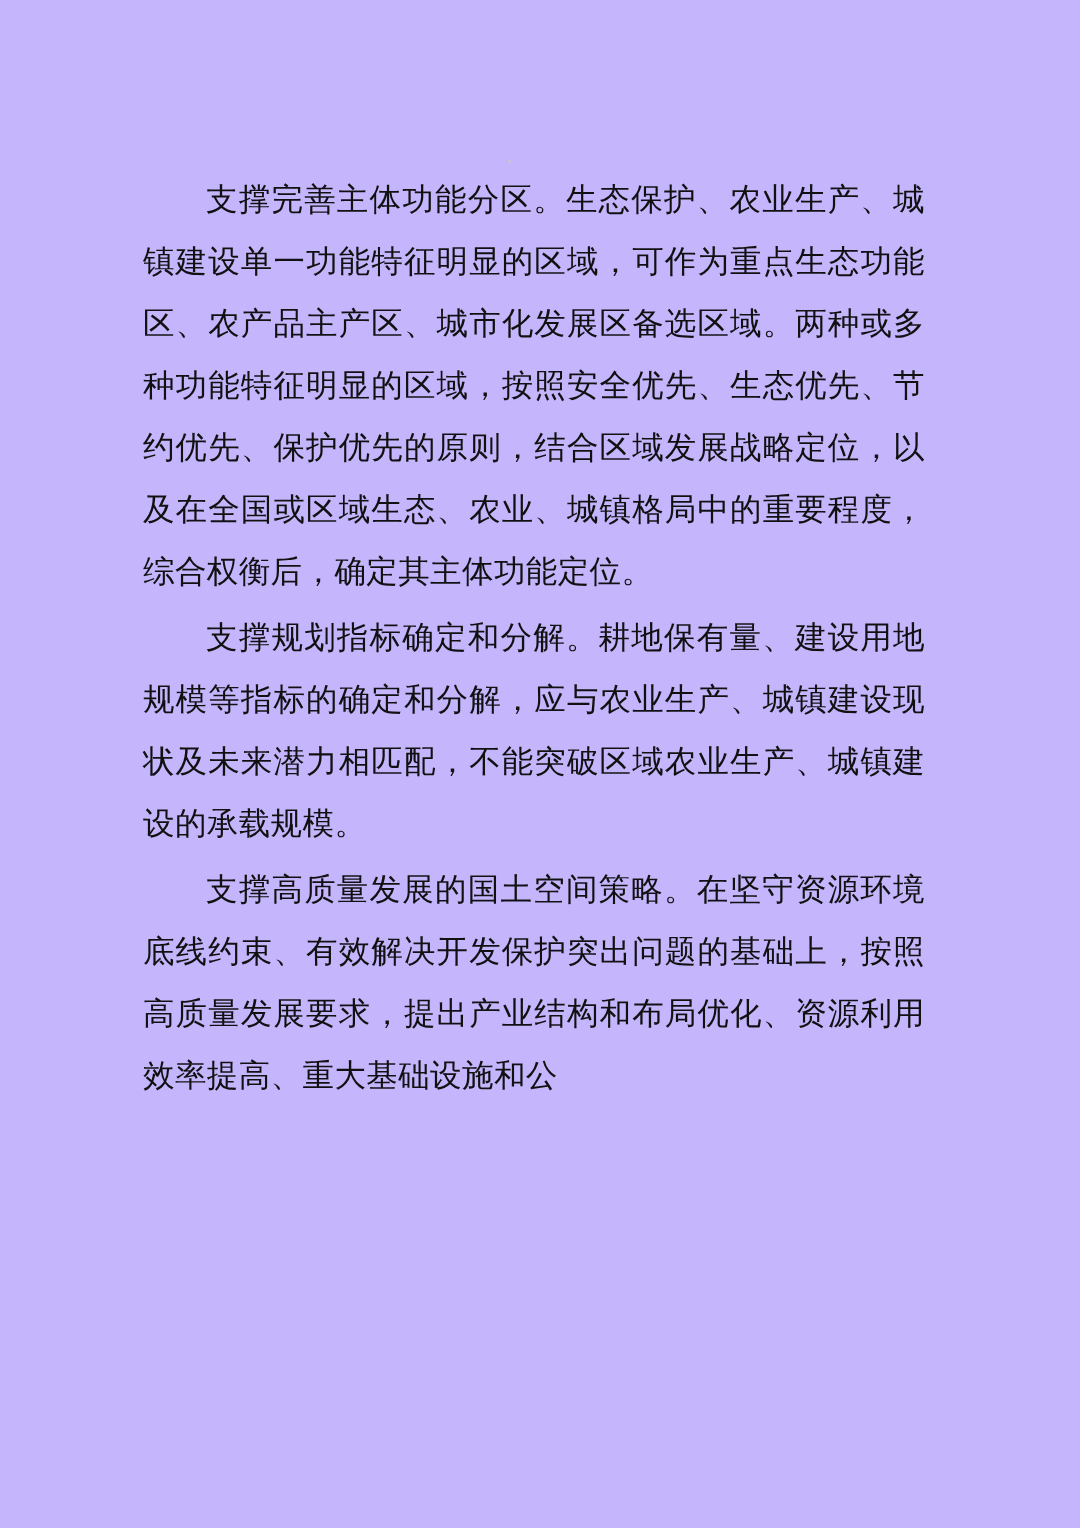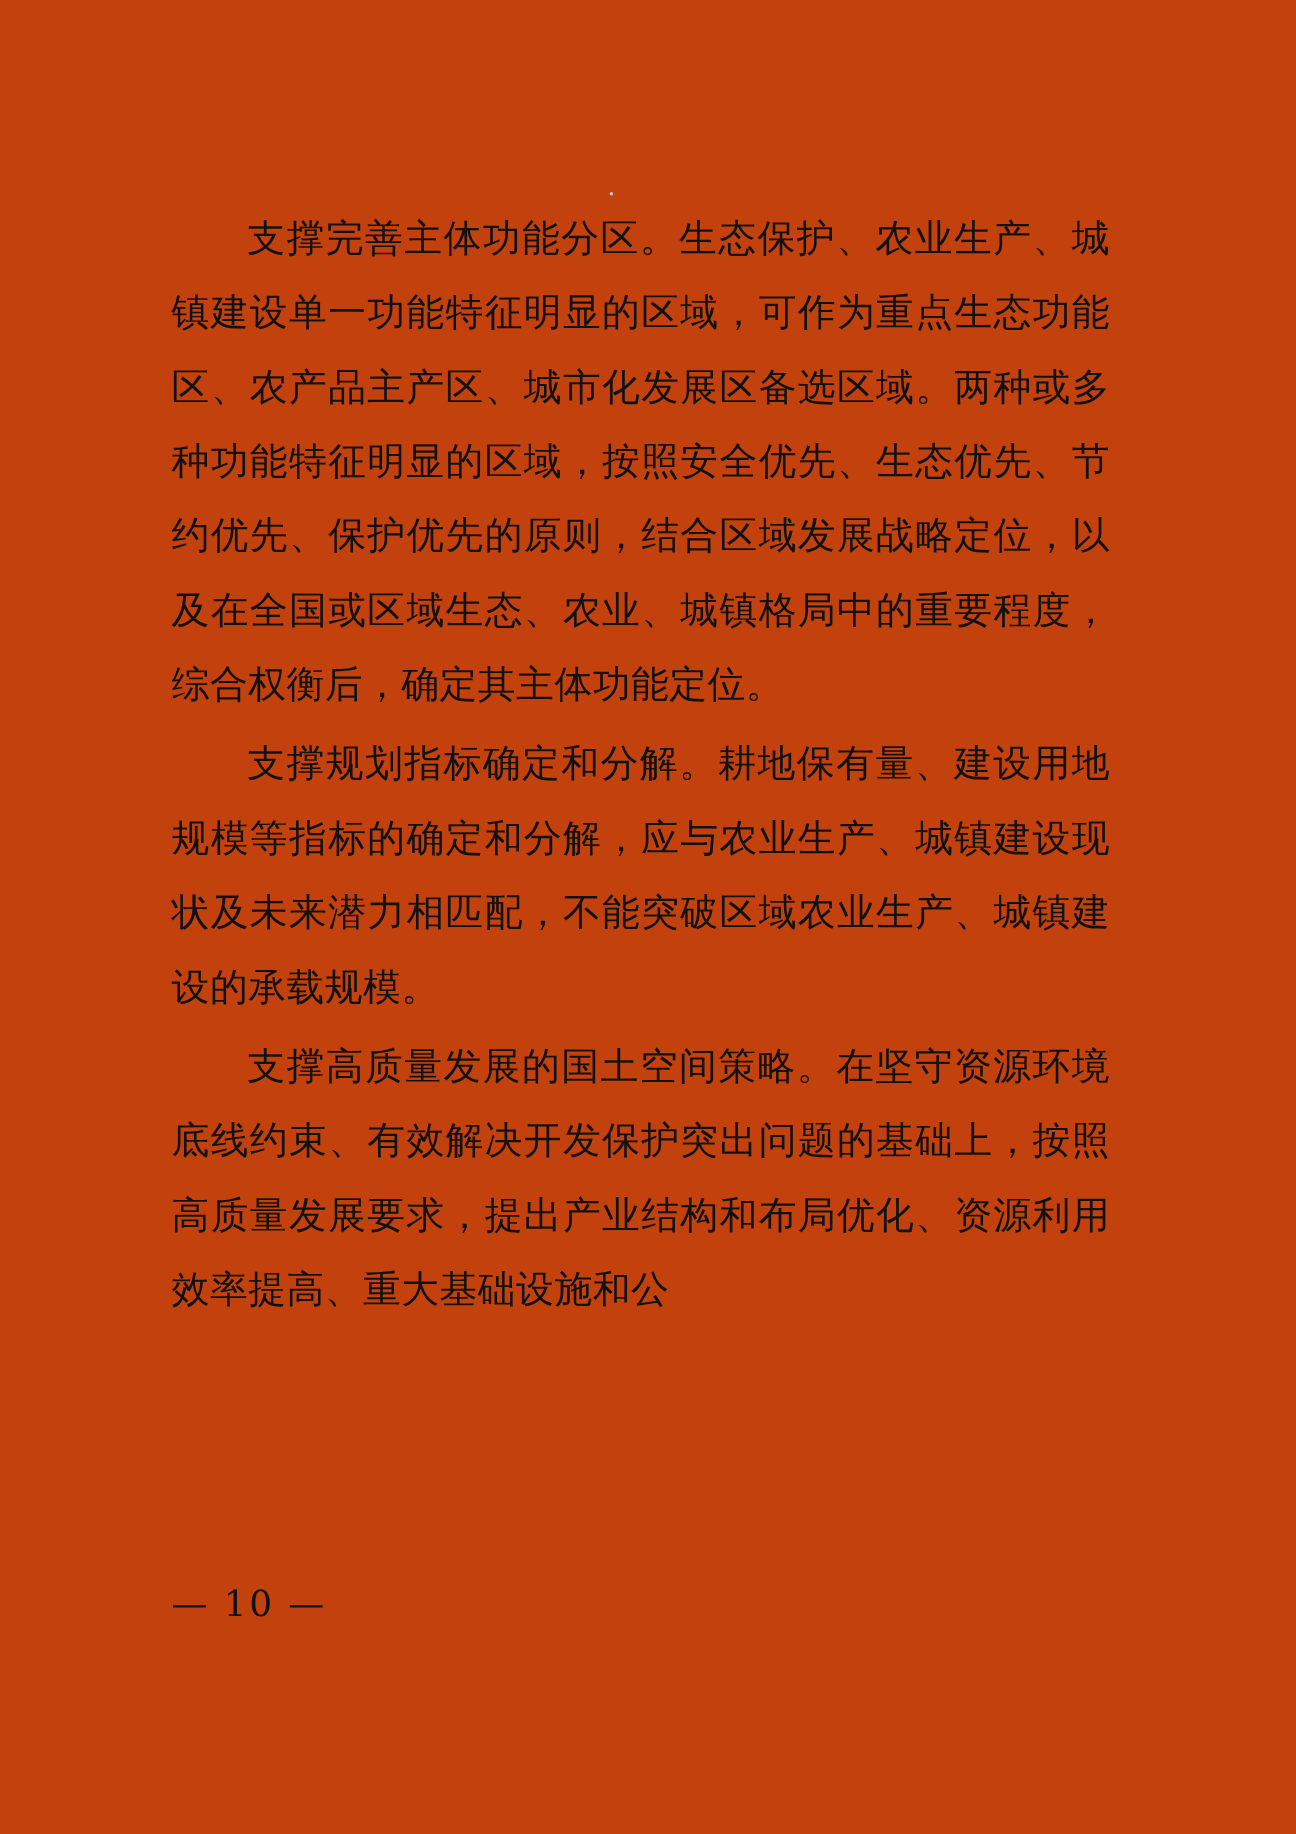--- a/index.html
+++ b/index.html
@@ -14,21 +14,21 @@
     color: #1b1b1b;
     position: relative;
     overflow: hidden;
   }
   .page {
     position: absolute;
     left: 0;
     top: 0;
     width: 1080px;
     height: 1528px;
-    background: #c2410c;
+    background: #c4b5fd;
   }
   .content {
     position: absolute;
     left: 143px;
     top: 168px;
     width: 782px;
   }
   .para {
     margin: 0 0 4px 0;
     font-size: 31.5px;
@@ -65,15 +65,14 @@
 <div class="page">
 
   <div class="speck" style="left:508px; top:160px;"></div>
 
   <div class="content">
     <p class="para">支撑完善主体功能分区。生态保护、农业生产、城镇建设单一功能特征明显的区域，可作为重点生态功能区、农产品主产区、城市化发展区备选区域。两种或多种功能特征明显的区域，按照安全优先、生态优先、节约优先、保护优先的原则，结合区域发展战略定位，以及在全国或区域生态、农业、城镇格局中的重要程度，综合权衡后，确定其主体功能定位。</p>
     <p class="para">支撑规划指标确定和分解。耕地保有量、建设用地规模等指标的确定和分解，应与农业生产、城镇建设现状及未来潜力相匹配，不能突破区域农业生产、城镇建设的承载规模。</p>
     <p class="para">支撑高质量发展的国土空间策略。在坚守资源环境底线约束、有效解决开发保护突出问题的基础上，按照高质量发展要求，提出产业结构和布局优化、资源利用效率提高、重大基础设施和公</p>
   </div>
 
-  <div class="page-number">— 10 —</div>
 
 </div>
 
 </body></html>

